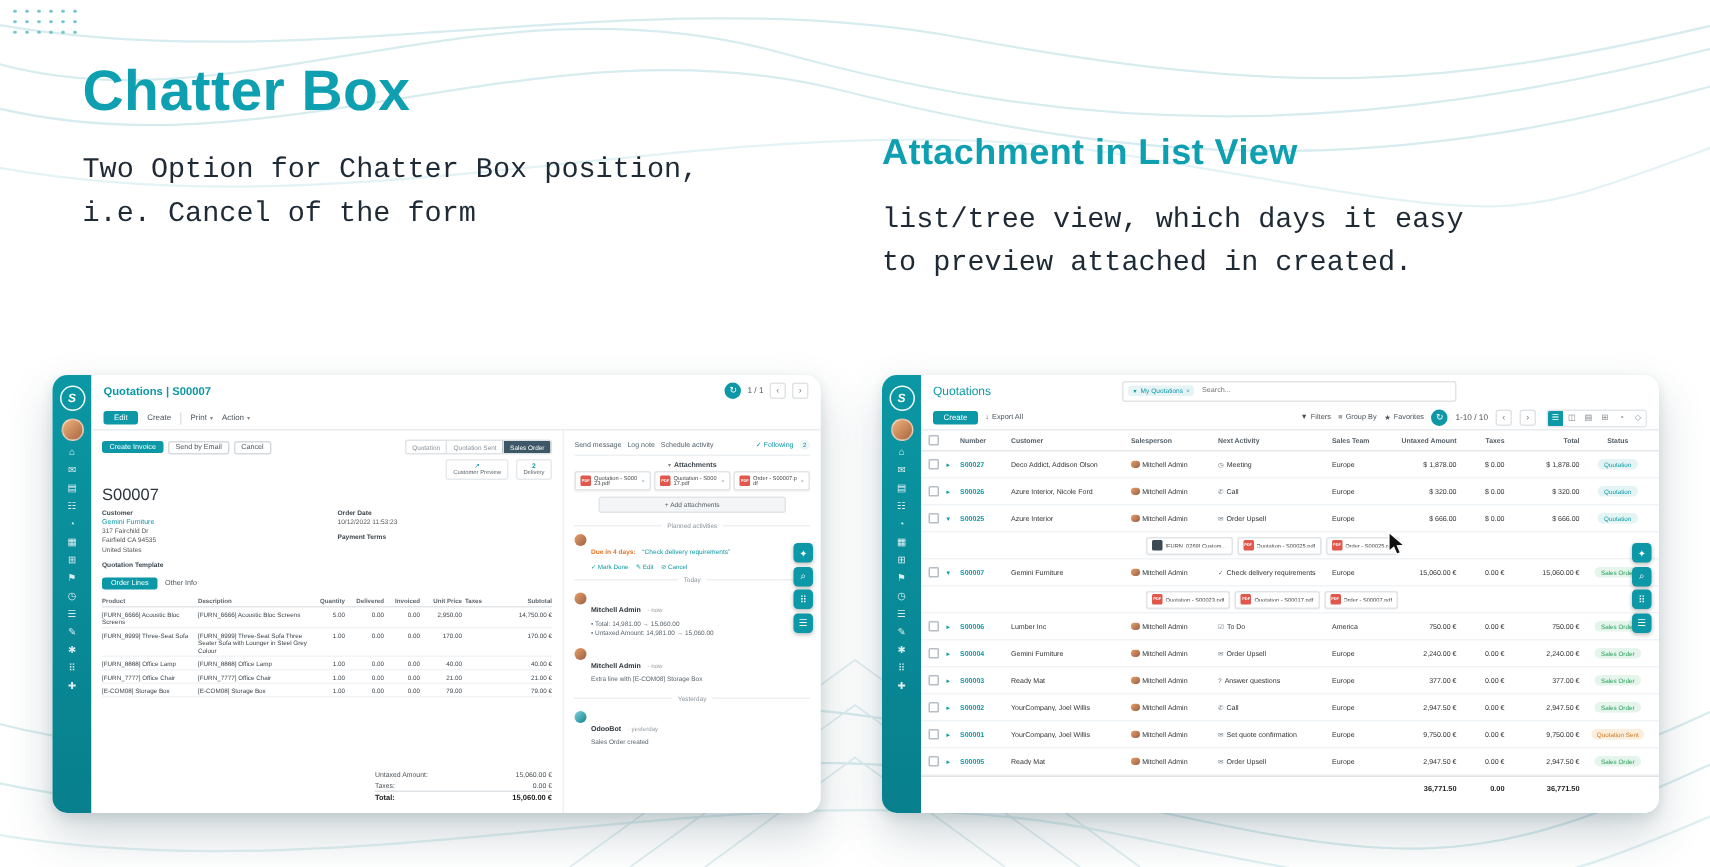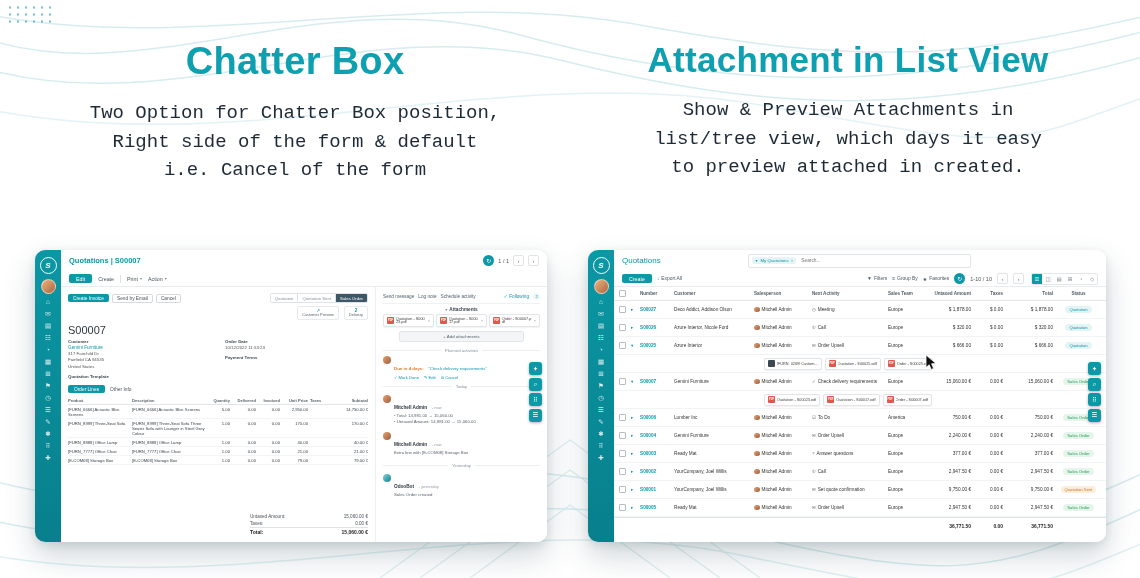--- a/index.html
+++ b/index.html
@@ -3,25 +3,25 @@
 <meta charset="utf-8">
 <style>
   html,body{margin:0;padding:0;background:#fff;}
   .canvas{position:relative;width:1140px;height:578px;background:#ffffff;overflow:hidden;
           font-family:"Liberation Sans","DejaVu Sans",sans-serif;}
   .waves{position:absolute;inset:0;pointer-events:none;}
   .dots{position:absolute;left:6px;top:4px;width:50px;height:22px;opacity:.75;
         background-image:radial-gradient(circle,#4ab1bd 1px,transparent 1.3px);background-size:8px 7px;}
 
   
-  .hero{position:absolute;text-align:center;}
+  .hero{position:absolute;}
   .hero-left{left:55px;top:40px;width:480px;}
   .hero-right{left:588px;top:40px;width:520px;}
   .hero h1{font-size:38px;color:#0ea0b0;font-weight:bold;margin:0 0 16px;letter-spacing:.3px;}
-  .hero-right h1{font-size:35px;}
+  .hero-right h1{font-size:24px;margin-top:48px;}
   .hero p{font-size:19px;color:#1e2a36;line-height:1.5;margin:0;font-weight:500;}
   .sub-line{display:block;font-family:Liberation Mono, monospace;}
 
   
   .window{position:absolute;top:250px;height:292px;background:#fff;border-radius:10px;display:flex;
           box-shadow:0 14px 30px rgba(35,70,80,.22),0 3px 8px rgba(35,70,80,.12);}
   .win-left{left:35px;width:512px;}
   .win-right{left:588px;width:518px;}
 
   .sidebar{width:26px;flex:none;background:linear-gradient(180deg,#0b97a4,#087f8c);
@@ -184,28 +184,26 @@
       <path d="M420,578 L570,470 L720,578"></path>
       <path d="M470,578 L570,505 L670,578"></path>
     </g>
   </svg>
   <div class="dots"></div>
 
   <section class="hero hero-left">
     <h1>Chatter Box</h1>
     <p>
       <span class="sub-line">Two Option for Chatter Box position,</span>
-      <span class="sub-line">Right side of the form &amp; default</span>
       <span class="sub-line">i.e. Cancel of the form</span>
     </p>
   </section>
   <section class="hero hero-right">
     <h1>Attachment in List View</h1>
     <p>
-      <span class="sub-line">Show &amp; Preview Attachments in</span>
       <span class="sub-line">list/tree view, which days it easy</span>
       <span class="sub-line">to preview attached in created.</span>
     </p>
   </section>
 
   <div class="window win-left">
     <aside class="sidebar">
       <div class="logo">S</div>
       <div class="avatar"></div>
       <div class="side-icons">

